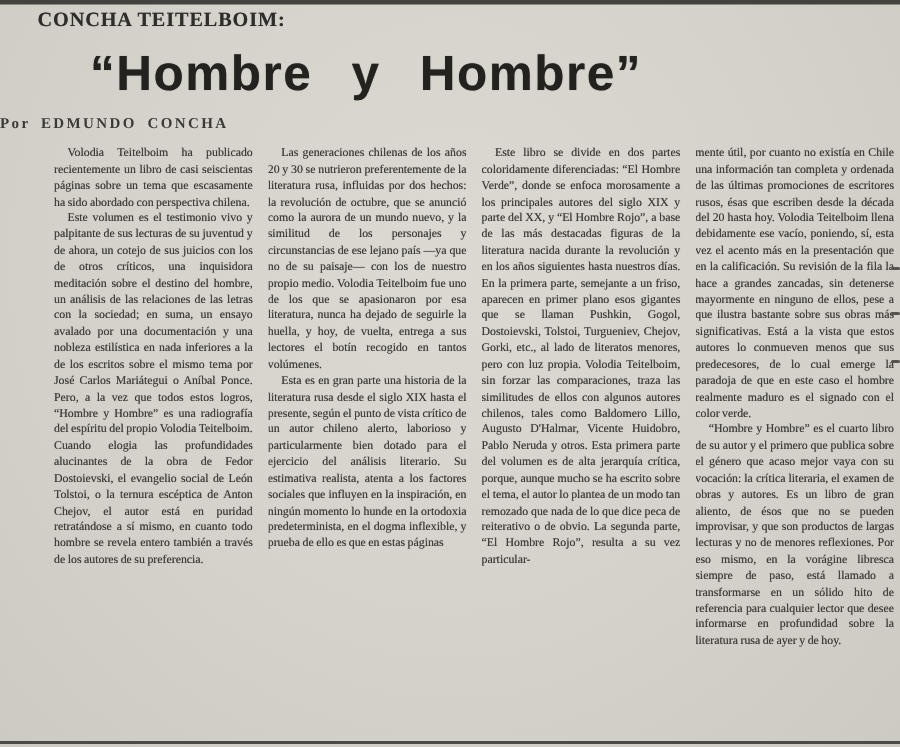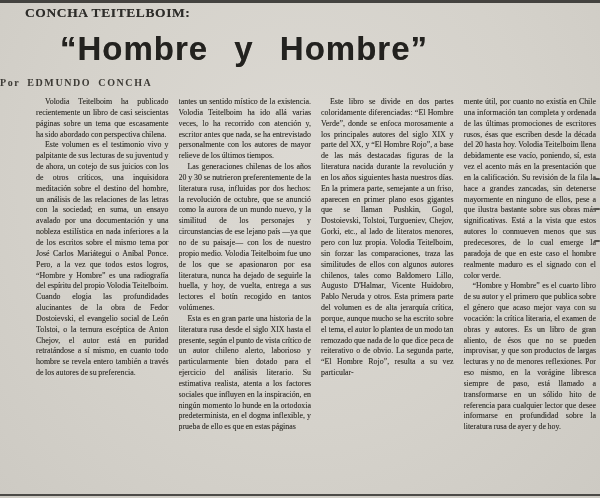--- a/index.html
+++ b/index.html
@@ -114,21 +114,20 @@
   <div class="byline">Por EDMUNDO CONCHA</div>
 
   <div class="columns">
 
     <div class="col">
       <p class="para">Volodia Teitelboim ha publicado recientemente un libro de casi seiscientas páginas sobre un tema que escasamente ha sido abordado con perspectiva chilena.</p>
       <p class="para">Este volumen es el testimonio vivo y palpitante de sus lecturas de su juventud y de ahora, un cotejo de sus juicios con los de otros críticos, una inquisidora meditación sobre el destino del hombre, un análisis de las relaciones de las letras con la sociedad; en suma, un ensayo avalado por una documentación y una nobleza estilística en nada inferiores a la de los escritos sobre el mismo tema por José Carlos Mariátegui o Aníbal Ponce. Pero, a la vez que todos estos logros, “Hombre y Hombre” es una radiografía del espíritu del propio Volodia Teitelboim. Cuando elogia las profundidades alucinantes de la obra de Fedor Dostoievski, el evangelio social de León Tolstoi, o la ternura escéptica de Anton Chejov, el autor está en puridad retratándose a sí mismo, en cuanto todo hombre se revela entero también a través de los autores de su preferencia.</p>
     </div>
 
     <div class="col">
-      <p class="para cont">tantes un sentido místico de la existencia. Volodia Teitelboim ha ido allá varias veces, lo ha recorrido con atención y, escritor antes que nada, se ha entrevistado personalmente con los autores de mayor relieve de los últimos tiempos.</p>
       <p class="para">Las generaciones chilenas de los años 20 y 30 se nutrieron preferentemente de la literatura rusa, influidas por dos hechos: la revolución de octubre, que se anunció como la aurora de un mundo nuevo, y la similitud de los personajes y circunstancias de ese lejano país —ya que no de su paisaje— con los de nuestro propio medio. Volodia Teitelboim fue uno de los que se apasionaron por esa literatura, nunca ha dejado de seguirle la huella, y hoy, de vuelta, entrega a sus lectores el botín recogido en tantos volúmenes.</p>
       <p class="para">Esta es en gran parte una historia de la literatura rusa desde el siglo XIX hasta el presente, según el punto de vista crítico de un autor chileno alerto, laborioso y particularmente bien dotado para el ejercicio del análisis literario. Su estimativa realista, atenta a los factores sociales que influyen en la inspiración, en ningún momento lo hunde en la ortodoxia predeterminista, en el dogma inflexible, y prueba de ello es que en estas páginas</p>
     </div>
 
     <div class="col">
       <p class="para">Este libro se divide en dos partes coloridamente diferenciadas: “El Hombre Verde”, donde se enfoca morosamente a los principales autores del siglo XIX y parte del XX, y “El Hombre Rojo”, a base de las más destacadas figuras de la literatura nacida durante la revolución y en los años siguientes hasta nuestros días. En la primera parte, semejante a un friso, aparecen en primer plano esos gigantes que se llaman Pushkin, Gogol, Dostoievski, Tolstoi, Turgueniev, Chejov, Gorki, etc., al lado de literatos menores, pero con luz propia. Volodia Teitelboim, sin forzar las comparaciones, traza las similitudes de ellos con algunos autores chilenos, tales como Baldomero Lillo, Augusto D'Halmar, Vicente Huidobro, Pablo Neruda y otros. Esta primera parte del volumen es de alta jerarquía crítica, porque, aunque mucho se ha escrito sobre el tema, el autor lo plantea de un modo tan remozado que nada de lo que dice peca de reiterativo o de obvio. La segunda parte, “El Hombre Rojo”, resulta a su vez particular-</p>
     </div>
 
     <div class="col">
       <p class="para cont">mente útil, por cuanto no existía en Chile una información tan completa y ordenada de las últimas promociones de escritores rusos, ésas que escriben desde la década del 20 hasta hoy. Volodia Teitelboim llena debidamente ese vacío, poniendo, sí, esta vez el acento más en la presentación que en la calificación. Su revisión de la fila la hace a grandes zancadas, sin detenerse mayormente en ninguno de ellos, pese a que ilustra bastante sobre sus obras más significativas. Está a la vista que estos autores lo conmueven menos que sus predecesores, de lo cual emerge la paradoja de que en este caso el hombre realmente maduro es el signado con el color verde.</p>

